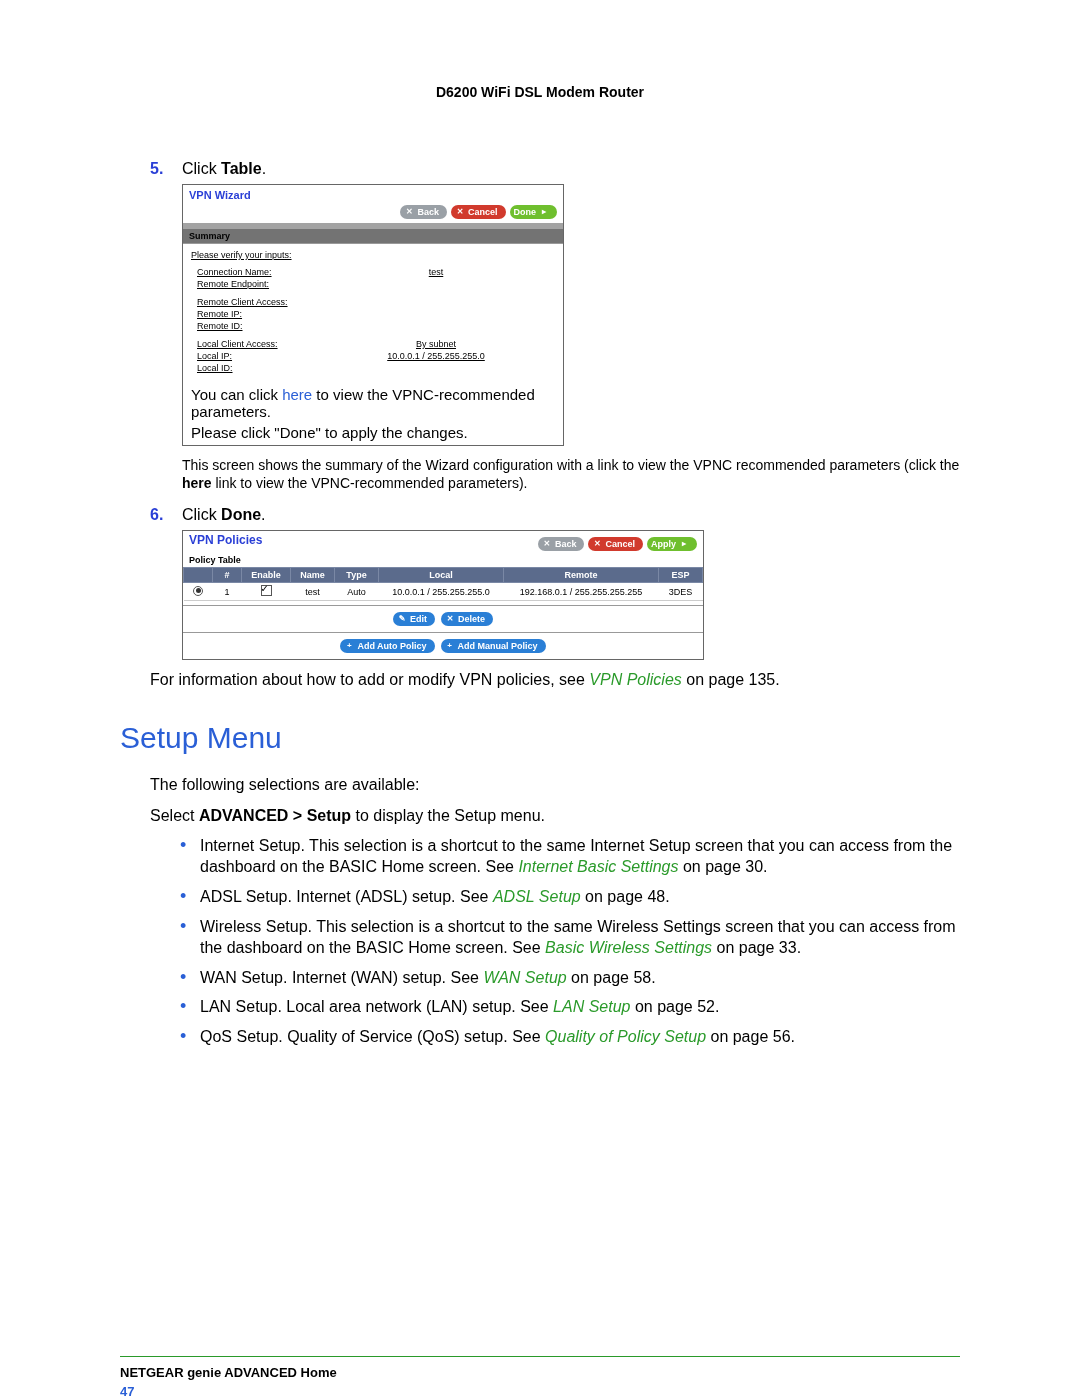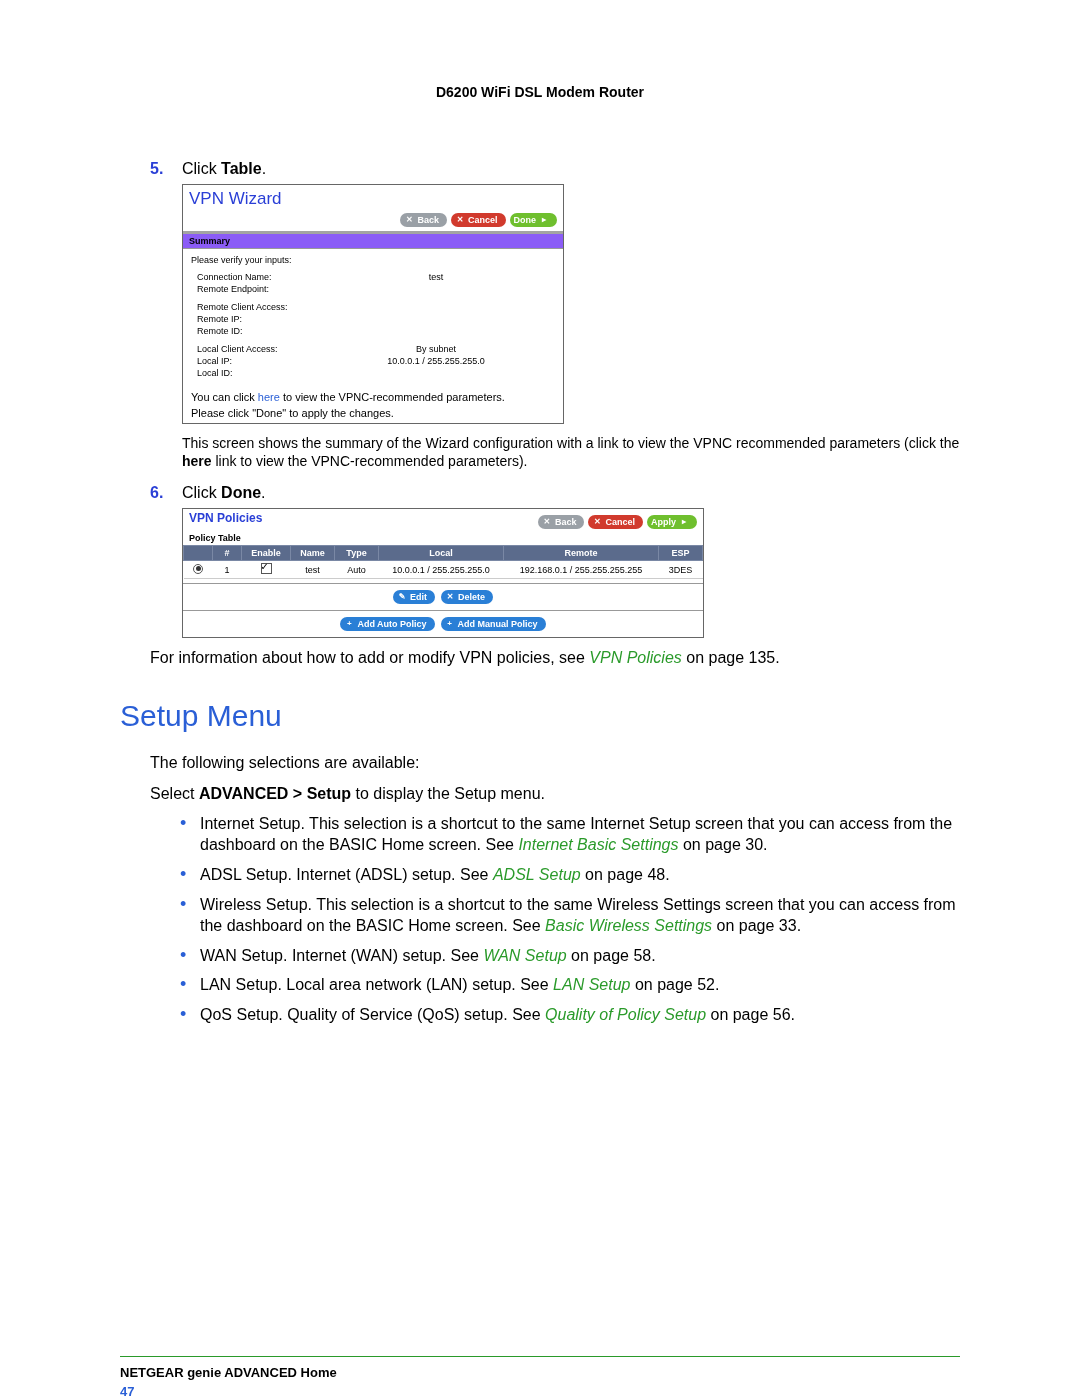--- a/index.html
+++ b/index.html
@@ -45,23 +45,23 @@
   
   .wizard {
     width: 380px;
     border: 1px solid #666;
     font-size: 9px;
     font-family: Arial, sans-serif;
     background: #fff;
   }
   .wizard .title {
     color: #2a3fd6;
-    font-weight: normal;
+    font-weight: bold;
     padding: 4px 6px 2px 6px;
-    font-size: 17px;
+    font-size: 11px;
   }
   .wizard .btnbar {
     display: flex;
     justify-content: flex-end;
     gap: 4px;
     padding: 2px 6px 4px 6px;
   }
   .pill {
     display: inline-flex;
     align-items: center;
@@ -78,31 +78,31 @@
     width: 10px;
     text-align: center;
     font-size: 8px;
     line-height: 10px;
   }
   .pill-gray { background: #9aa0a6; }
   .pill-red { background: #d13a2d; }
   .pill-green { background: #6fbf2e; }
   .pill-blue { background: #2a7fd6; }
   .wizard .section-head {
-    border-top: 3px solid #a3a3a3;
+    border-top: 6px solid #a3a3a3;
     border-bottom: 1px solid #999;
     padding: 2px 6px;
     font-weight: bold;
-    background: #8b5cf6;
-  }
-  .wizard .body { padding: 6px 8px; }
+    background: #737373;
+  }
+  .wizard .body { padding: 6px 8px; text-decoration: underline; }
   .kv-row { display: flex; font-size: 9px; padding: 1px 0 1px 6px; }
   .kv-row .k { width: 120px; }
   .kv-row .v { flex: 1; text-align: center; }
-  .wizard .note { padding: 6px 8px 4px 8px; font-size: 11px; }
+  .wizard .note { padding: 6px 8px 4px 8px; font-size: 15px; }
   .wizard .note a { color: #2a5fd6; text-decoration: none; }
 
   
   .policies {
     width: 520px;
     border: 1px solid #666;
     font-size: 9px;
     background: #fff;
   }
   .policies .toprow { display: flex; justify-content: space-between; align-items: flex-start; padding: 2px 6px; }

